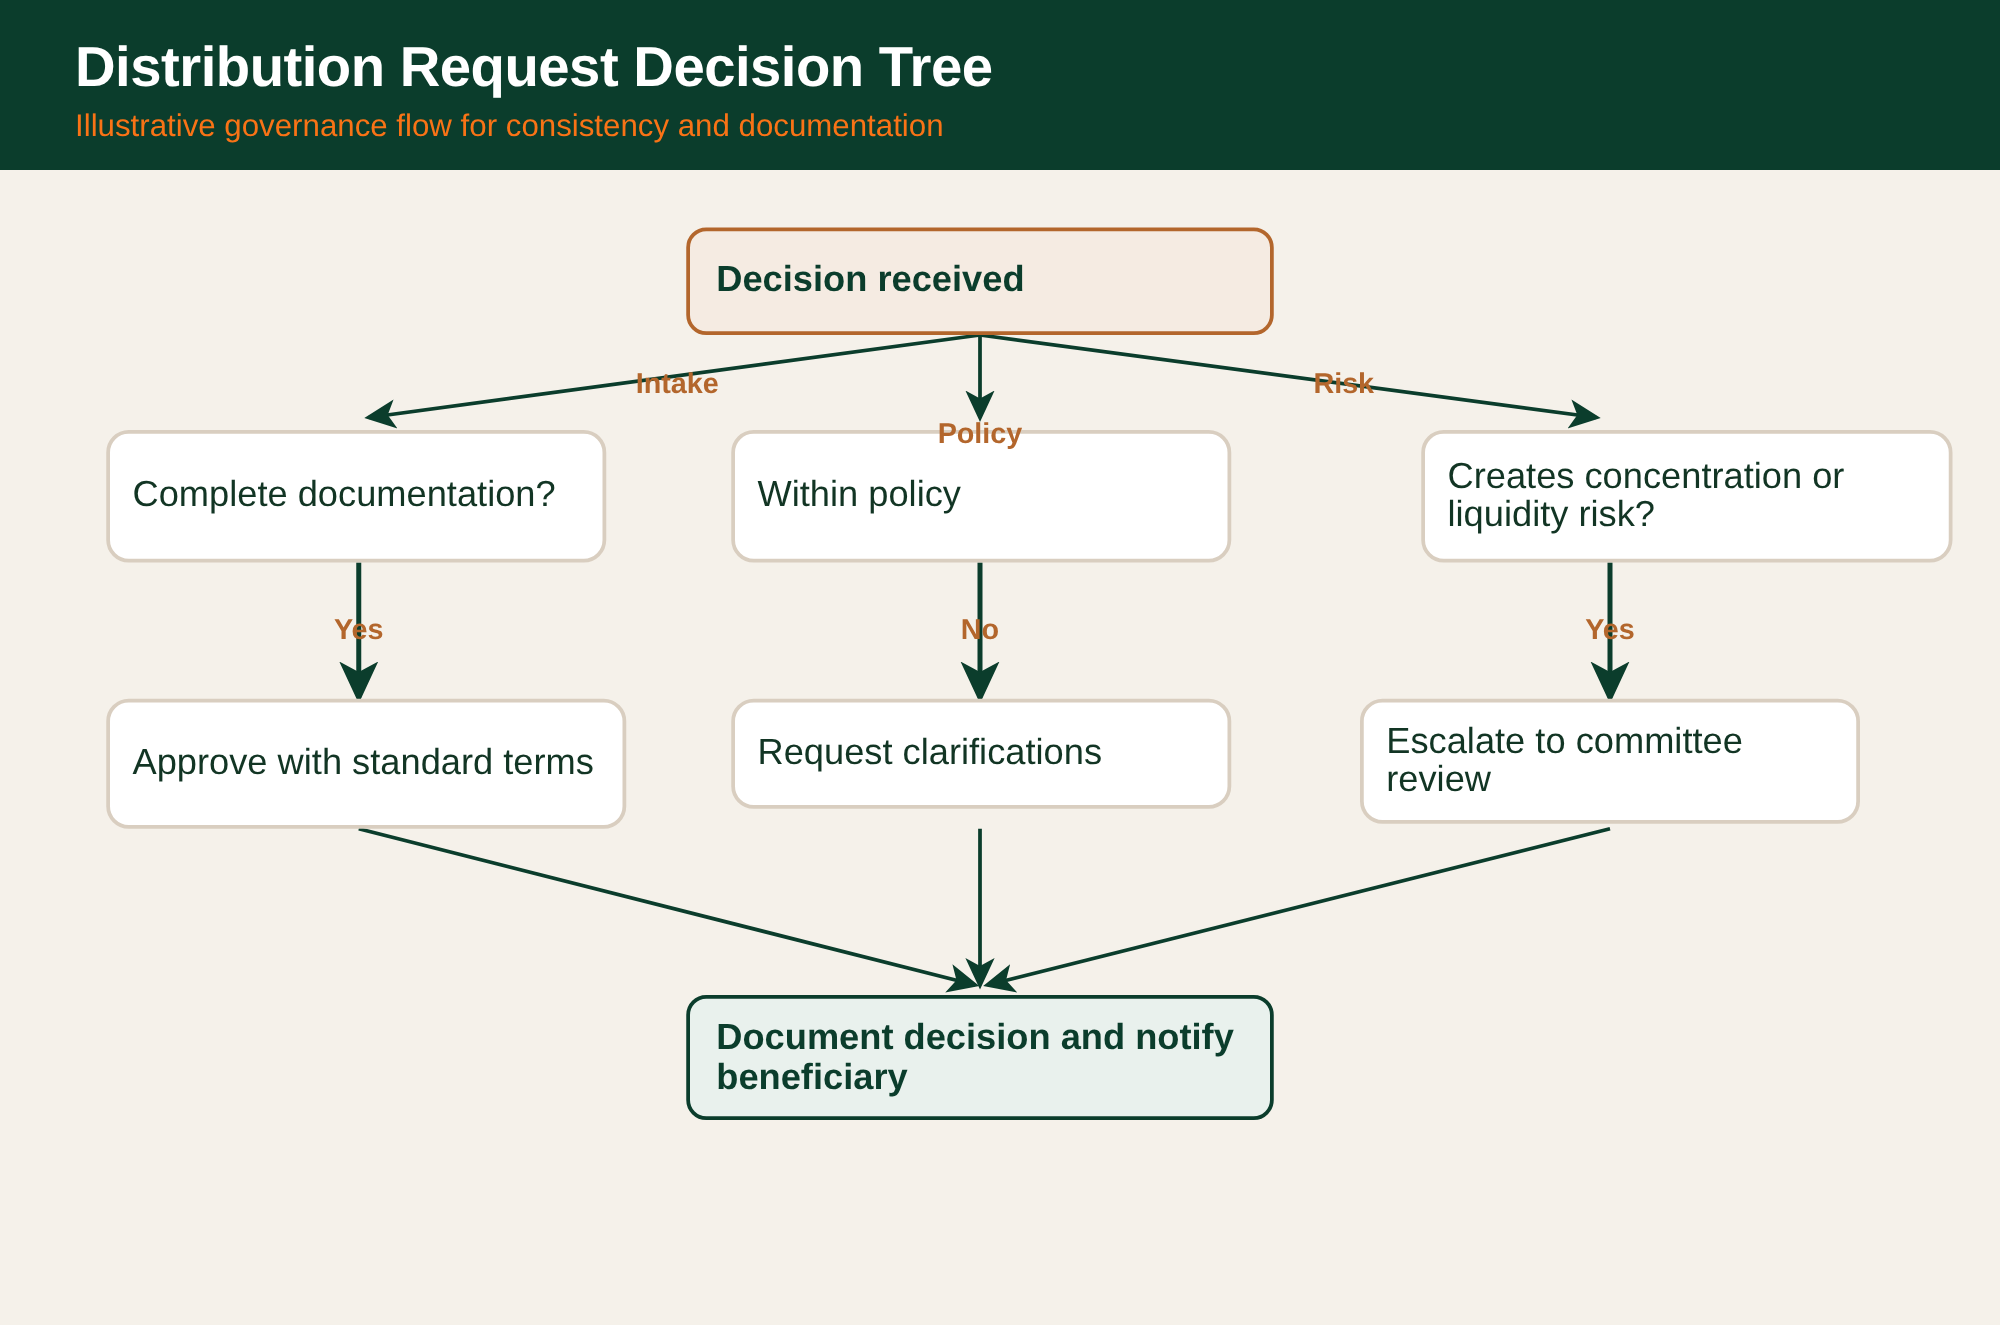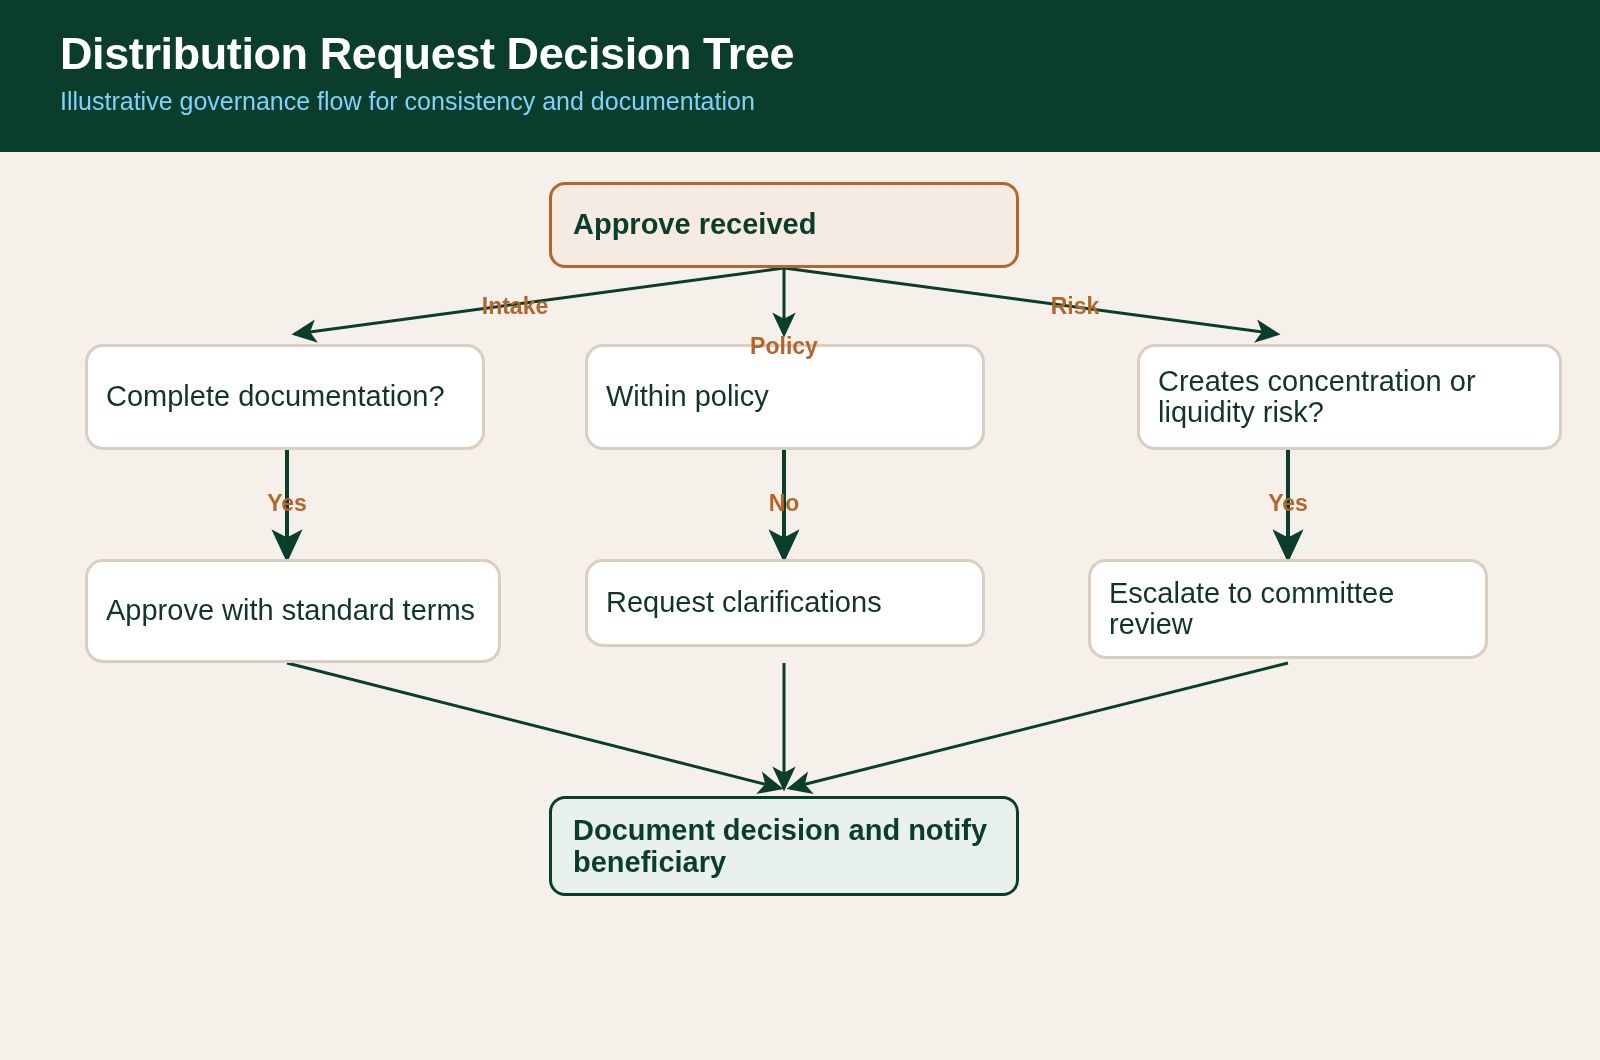--- a/index.html
+++ b/index.html
@@ -19,40 +19,40 @@
     width: 1600px;
     height: 1060px;
     background: #F5F1EA;
   }
 
   
   #header-band {
     position: absolute;
     left: 0; top: 0;
     width: 1600px;
-    height: 152px;
+    height: 136px;
     background: #0B3D2C;
   }
   #page-title {
     position: absolute;
     left: 60px;
     top: 28px;
     font-size: 45px;
     font-weight: bold;
     color: #FFFFFF;
     letter-spacing: -0.4px;
     white-space: nowrap;
   }
   #page-subtitle {
     position: absolute;
     left: 60px;
     top: 87px;
     font-size: 25px;
     font-weight: normal;
-    color: #7dd3fc;
+    color: #f97316;
     white-space: nowrap;
   }
 
   
   #edge-layer {
     position: absolute;
     left: 0; top: 0;
     width: 1600px;
     height: 1060px;
     pointer-events: none;
@@ -144,21 +144,21 @@
     <path d="M287,450 L287,558" fill="none" stroke="#0B3D2C" stroke-width="4" marker-end="url(#arrowhead)"></path>
     <path d="M784,450 L784,558" fill="none" stroke="#0B3D2C" stroke-width="4" marker-end="url(#arrowhead)"></path>
     <path d="M1288,450 L1288,558" fill="none" stroke="#0B3D2C" stroke-width="4" marker-end="url(#arrowhead)"></path>
 
     <path d="M287,663 L780,788" fill="none" stroke="#0B3D2C" stroke-width="3" marker-end="url(#arrowhead)"></path>
     <path d="M784,663 L784,788" fill="none" stroke="#0B3D2C" stroke-width="3" marker-end="url(#arrowhead)"></path>
     <path d="M1288,663 L790,788" fill="none" stroke="#0B3D2C" stroke-width="3" marker-end="url(#arrowhead)"></path>
   </svg>
 
   <div class="node node-root" style="left:549px; top:182px; width:470px; height:86px;">
-    <span class="node-label">Approve received</span>
+    <span class="node-label">Decision received</span>
   </div>
 
   <div class="node node-step" style="left:85px; top:344px; width:400px; height:106px;">
     <span class="node-label">Complete documentation?</span>
   </div>
 
   <div class="node node-step" style="left:585px; top:344px; width:400px; height:106px;">
     <span class="node-label">Within policy</span>
   </div>
 
@@ -175,21 +175,21 @@
   </div>
 
   <div class="node node-step" style="left:1088px; top:559px; width:400px; height:100px;">
     <span class="node-label">Escalate to committee review</span>
   </div>
 
   <div class="node node-terminal" style="left:549px; top:796px; width:470px; height:100px;">
     <span class="node-label">Document decision and notify beneficiary</span>
   </div>
 
-  <div class="edge-label" style="left:455px; top:293px; width:120px;">Intake</div>
+  <div class="edge-label" style="left:455px; top:293px; width:120px;text-align:right;">Intake</div>
 
   <div class="edge-label" style="left:746px; top:293px; width:76px;margin-top:40px;">Policy</div>
 
   <div class="edge-label" style="left:1045px; top:293px; width:60px;">Risk</div>
 
   <div class="edge-label" style="left:249px; top:490px; width:76px;">Yes</div>
 
   <div class="edge-label" style="left:755px; top:490px; width:58px;">No</div>
 
   <div class="edge-label" style="left:1250px; top:490px; width:76px;">Yes</div>

